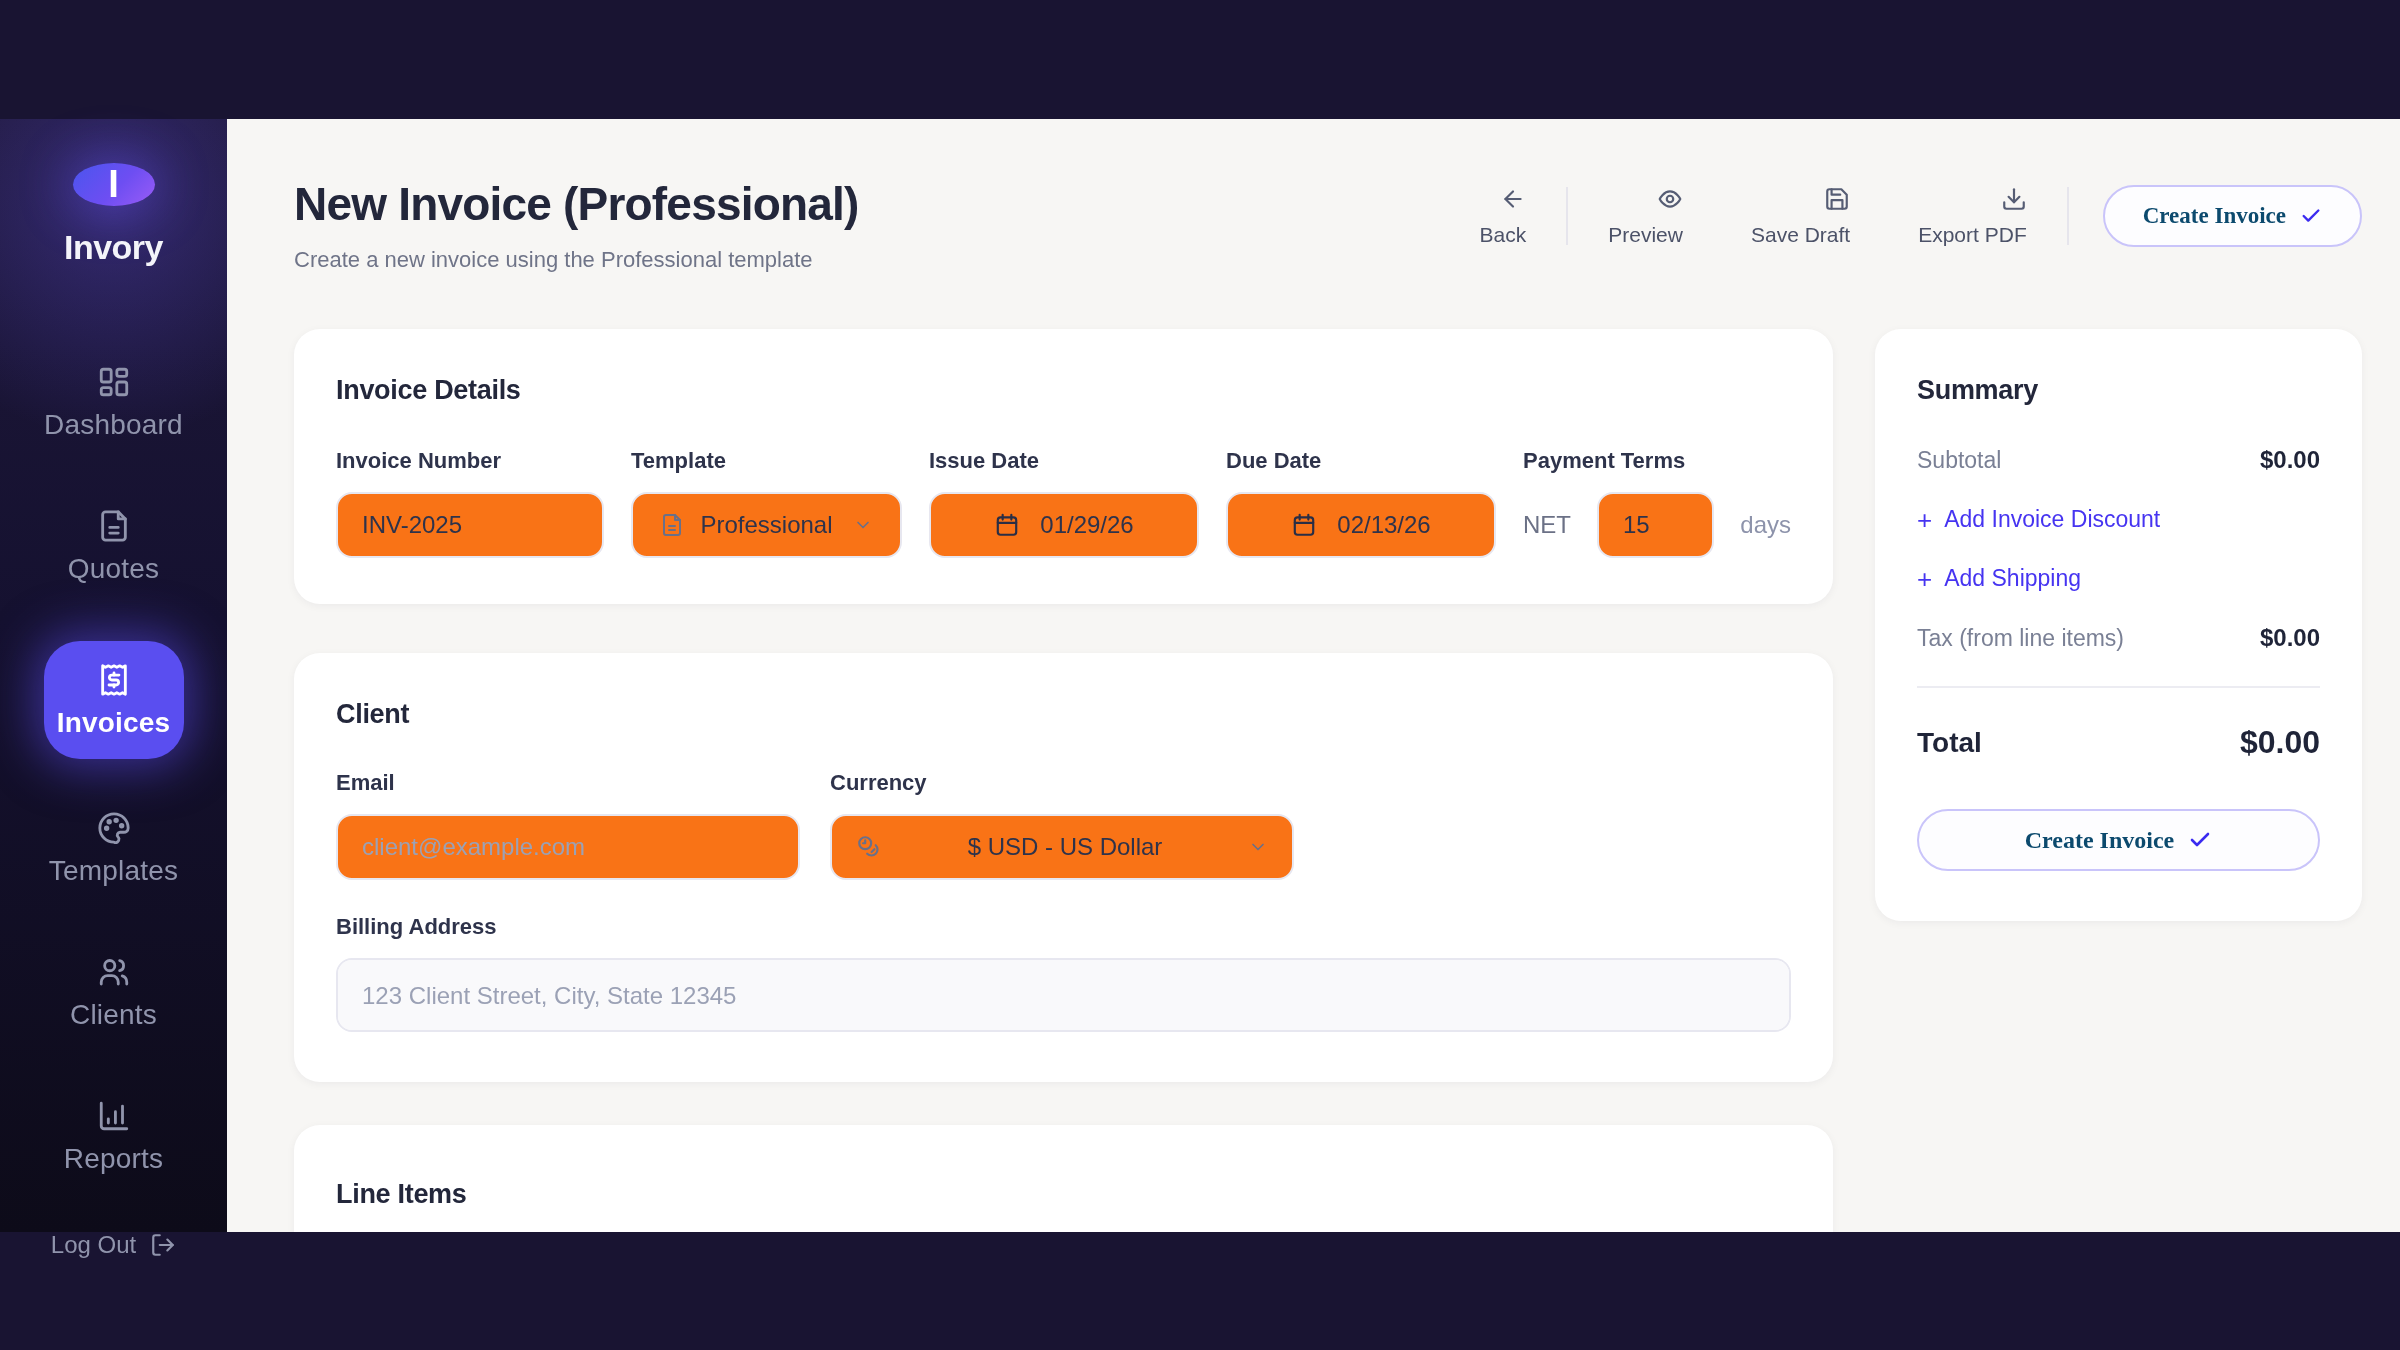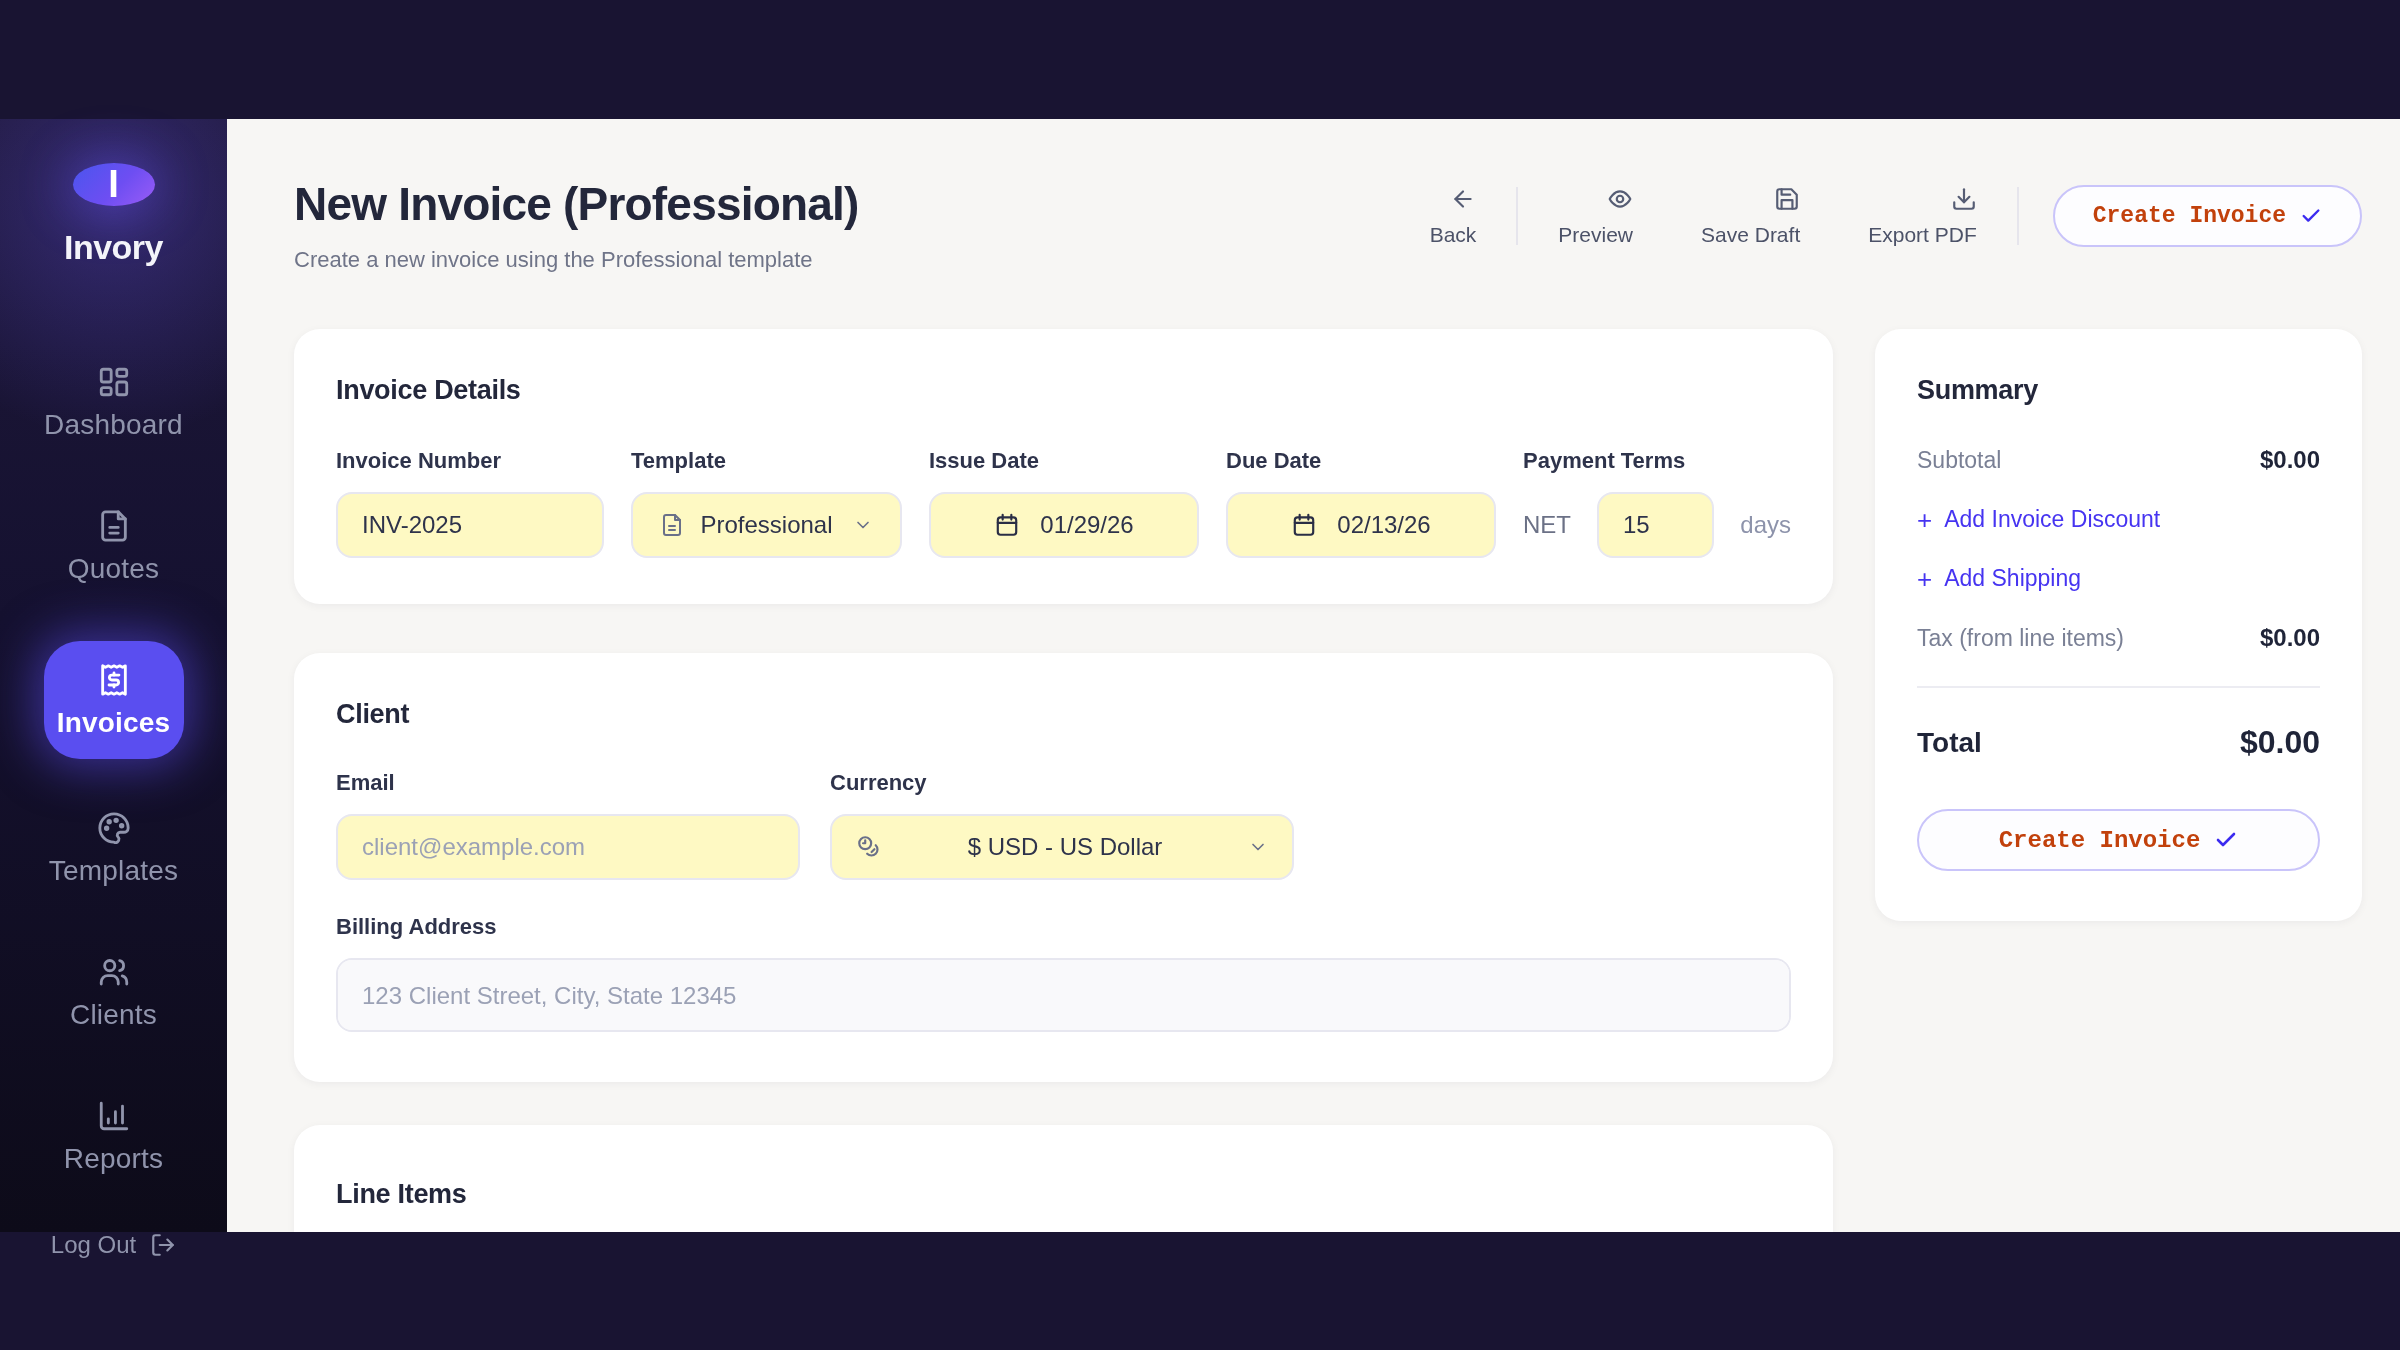--- a/index.html
+++ b/index.html
@@ -61,41 +61,41 @@
   .action-btn {
     display:flex; flex-direction:column; align-items:flex-end; gap:11px;
     color:#4c5268; font-size:21px; cursor:pointer; padding:0 34px; background:none; border:none;
     font-family:inherit;
   }
   .action-btn svg { width:26px; height:26px; stroke:#565d74; }
   .action-divider { width:2px; height:58px; background:#e6e5ec; margin:0 6px; }
   .pill-btn {
     display:flex; align-items:center; justify-content:center; gap:14px;
     background:#fdfdff; border:2px solid #c9c4fa; border-radius:999px;
-    color:#c2410c; font-weight:bold; cursor:pointer; font-family:Liberation Mono, monospace;text-align:center;
+    color:#0c4a6e; font-weight:bold; cursor:pointer; font-family:Liberation Serif, serif;text-align:center;
   }
   .pill-btn svg { stroke:#3b2bf0; }
   .create-top { height:62px; padding:0 38px; font-size:23px; margin-left:28px; }
   .create-top svg { width:22px; height:22px; }
 
   .content-row { display:flex; gap:42px; margin-top:56px; align-items:flex-start; }
   .left-col { flex:1; min-width:0; }
   .right-col { width:487px; flex:0 0 487px; }
 
   .card {
     background:#ffffff; border-radius:26px; box-shadow:0 2px 8px rgba(25,20,60,0.05);
     padding:46px 42px;
   }
   .card-title { color:#23273b; font-size:27px; font-weight:bold; letter-spacing:-0.3px; }
 
   .field-label { color:#2e334b; font-size:22px; font-weight:bold; margin-bottom:18px; }
   .fields-row { display:flex; gap:27px; margin-top:42px; }
 
   .input, .select-box, .date-box {
-    height:66px; background:#fef9c3; border:2px solid #e7e7f0; border-radius:16px;
+    height:66px; background:#f97316; border:2px solid #e7e7f0; border-radius:16px;
     display:flex; align-items:center; font-size:24px; color:#2e334b;
   }
   input.input { font-family:inherit; outline:none; padding:0 24px; width:100%; }
   input.input::placeholder, textarea::placeholder { color:#9ba1b5; }
   .select-box, .date-box { cursor:pointer; }
   .select-box svg, .date-box svg { flex:0 0 auto; }
 
   
   .col-invnum { width:268px; }
   .col-template { width:271px; }

